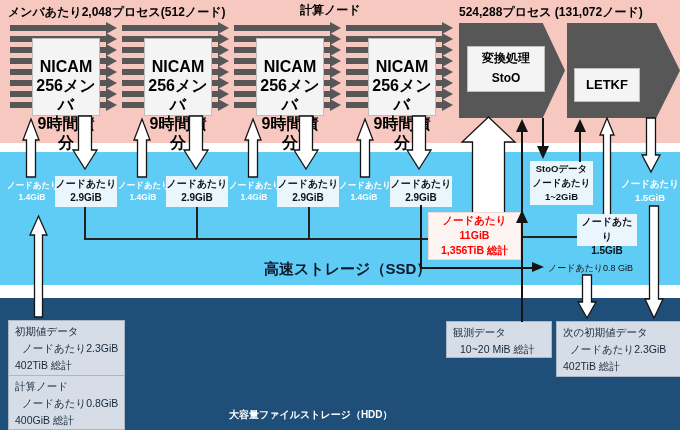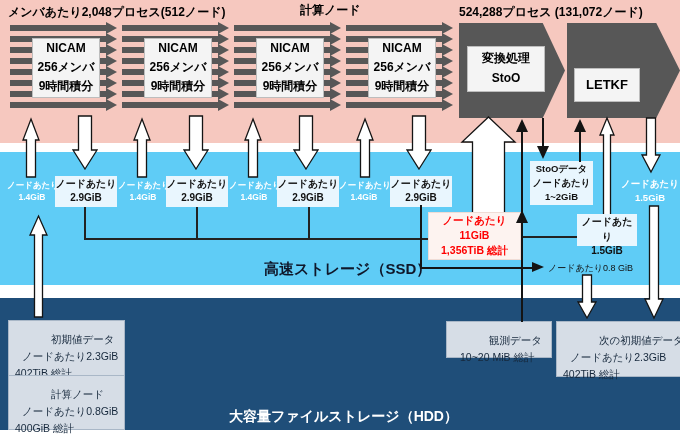--- a/index.html
+++ b/index.html
@@ -9,44 +9,44 @@
   .band{position:absolute;left:0;width:680px;}
   .band-compute{top:0;height:143px;background:#f6c8bf;z-index:0;}
   .band-ssd{top:152px;height:133px;background:#5fccf6;z-index:0;}
   .band-hdd{top:298px;height:132px;background:#1f4e79;z-index:0;}
   .toplabel{position:absolute;font-weight:bold;font-size:12px;white-space:nowrap;z-index:3;}
   .title{position:absolute;font-weight:bold;font-size:12px;white-space:nowrap;z-index:3;}
   .harrow{position:absolute;height:6px;background:#575757;z-index:1;}
   .harrow:after{content:"";position:absolute;right:-11px;top:-3.5px;width:0;height:0;
     border-left:11px solid #575757;border-top:6.5px solid transparent;border-bottom:6.5px solid transparent;}
   .nicambox{position:absolute;width:66px;height:58px;background:#f4f4f4;border:1px solid #bdbdbd;
-    text-align:center;font-weight:bold;font-size:12px;line-height:19px;padding-top:0;z-index:2;}
+    text-align:center;font-weight:bold;font-size:16px;line-height:19px;padding-top:18px;z-index:2;}
   .bigarrow{position:absolute;top:23px;height:95px;background:#575757;z-index:1;
     clip-path:polygon(0 0,79% 0,100% 50%,79% 100%,0 100%);}
   .procbox{position:absolute;background:#f4f4f4;border:1px solid #bdbdbd;text-align:center;
     font-weight:bold;z-index:2;}
   svg.varrow{position:absolute;z-index:2;overflow:visible;}
   svg.varrow polygon{fill:#ffffff;stroke:#141414;stroke-width:1.3;}
   .bline{position:absolute;background:#141414;z-index:4;}
   .tri{position:absolute;width:0;height:0;z-index:4;}
   .tri-up{border-left:6px solid transparent;border-right:6px solid transparent;border-bottom:13px solid #141414;}
   .tri-down{border-left:6px solid transparent;border-right:6px solid transparent;border-top:13px solid #141414;}
   .tri-right{border-top:5.5px solid transparent;border-bottom:5.5px solid transparent;border-left:12px solid #141414;}
   .thin{position:absolute;background:#222;z-index:1;}
   .wlabel{position:absolute;color:#fff;font-size:8.5px;font-weight:600;text-align:center;
     line-height:11.5px;z-index:3;white-space:nowrap;}
   .lbbox{position:absolute;background:#e9f6fe;text-align:center;font-weight:600;z-index:3;color:#111;}
   .redbox{position:absolute;left:428px;top:212px;width:91px;height:46px;background:#fdf3f0;
     border:1px solid #efdcd6;color:#fe0000;font-weight:bold;font-size:10.5px;line-height:15px;
     text-align:center;z-index:3;white-space:nowrap;}
   .ssdlabel{position:absolute;left:264px;top:260px;font-weight:bold;font-size:15px;color:#0f172a;z-index:3;}
-  .hddlabel{position:absolute;left:229px;top:408px;font-weight:bold;font-size:14px;color:#fff;z-index:3;}
+  .hddlabel{position:absolute;left:229px;top:408px;font-weight:bold;font-size:10px;color:#fff;z-index:3;}
   .hddbox{position:absolute;background:#d6dde6;border:1px solid #a9b7c7;color:#16283c;
     font-size:10.5px;line-height:17px;z-index:3;white-space:nowrap;}
-  .hddbox .l1{padding-left:6px;padding-top:10px;margin-left:36px;}
+  .hddbox .l1{padding-left:6px;padding-top:2px;}
   .hddbox .l2{padding-left:13px;}
   .hddbox .l3{padding-left:6px;}
   .smalllabel{position:absolute;font-size:9px;color:#111;z-index:3;white-space:nowrap;}
 </style>
 </head>
 <body>
 
 <div id="stage">
 
   <div class="band band-compute"></div>

